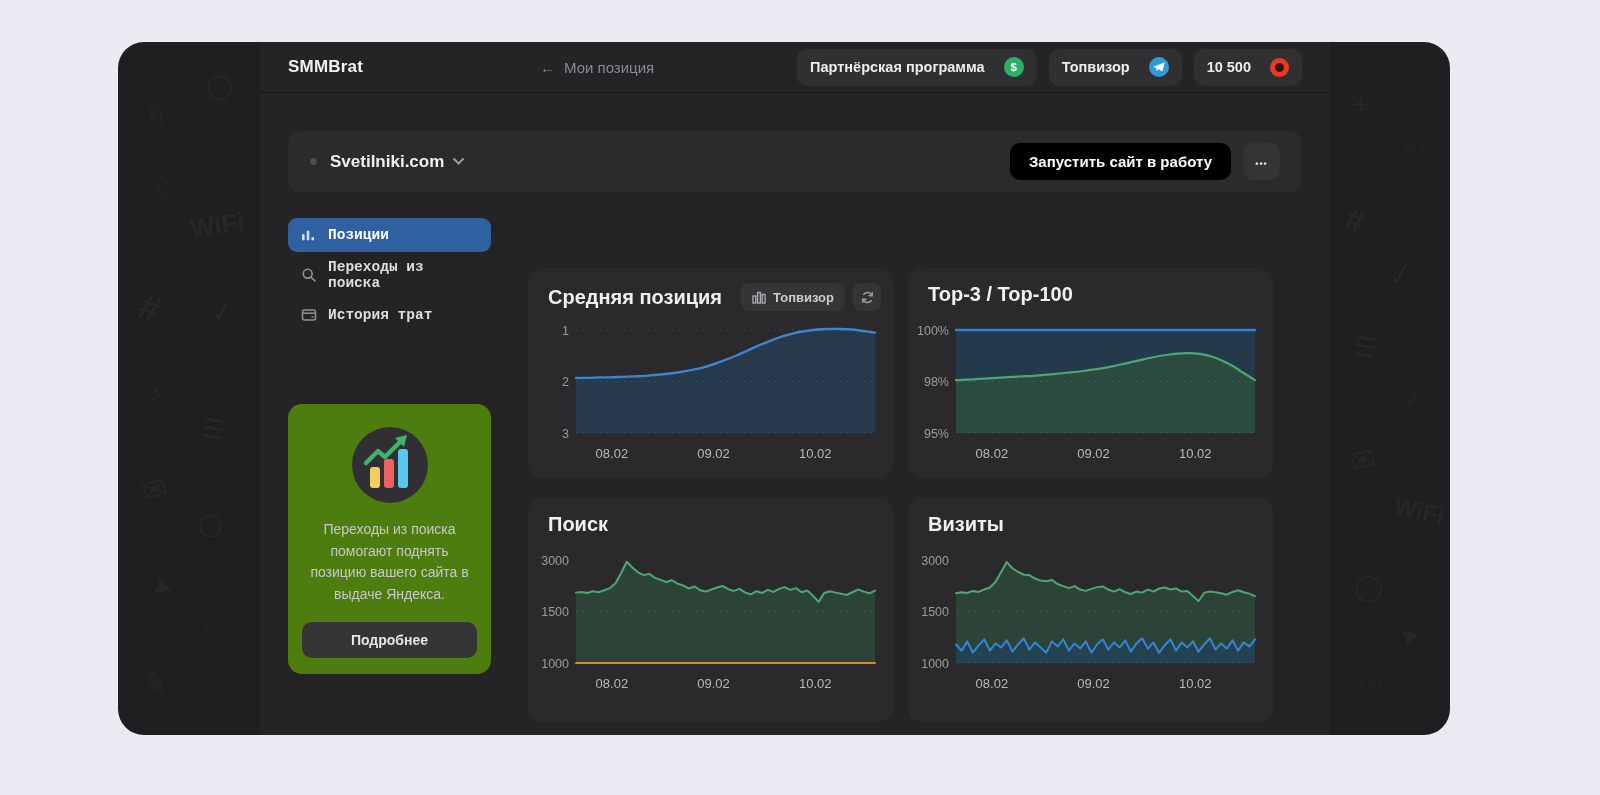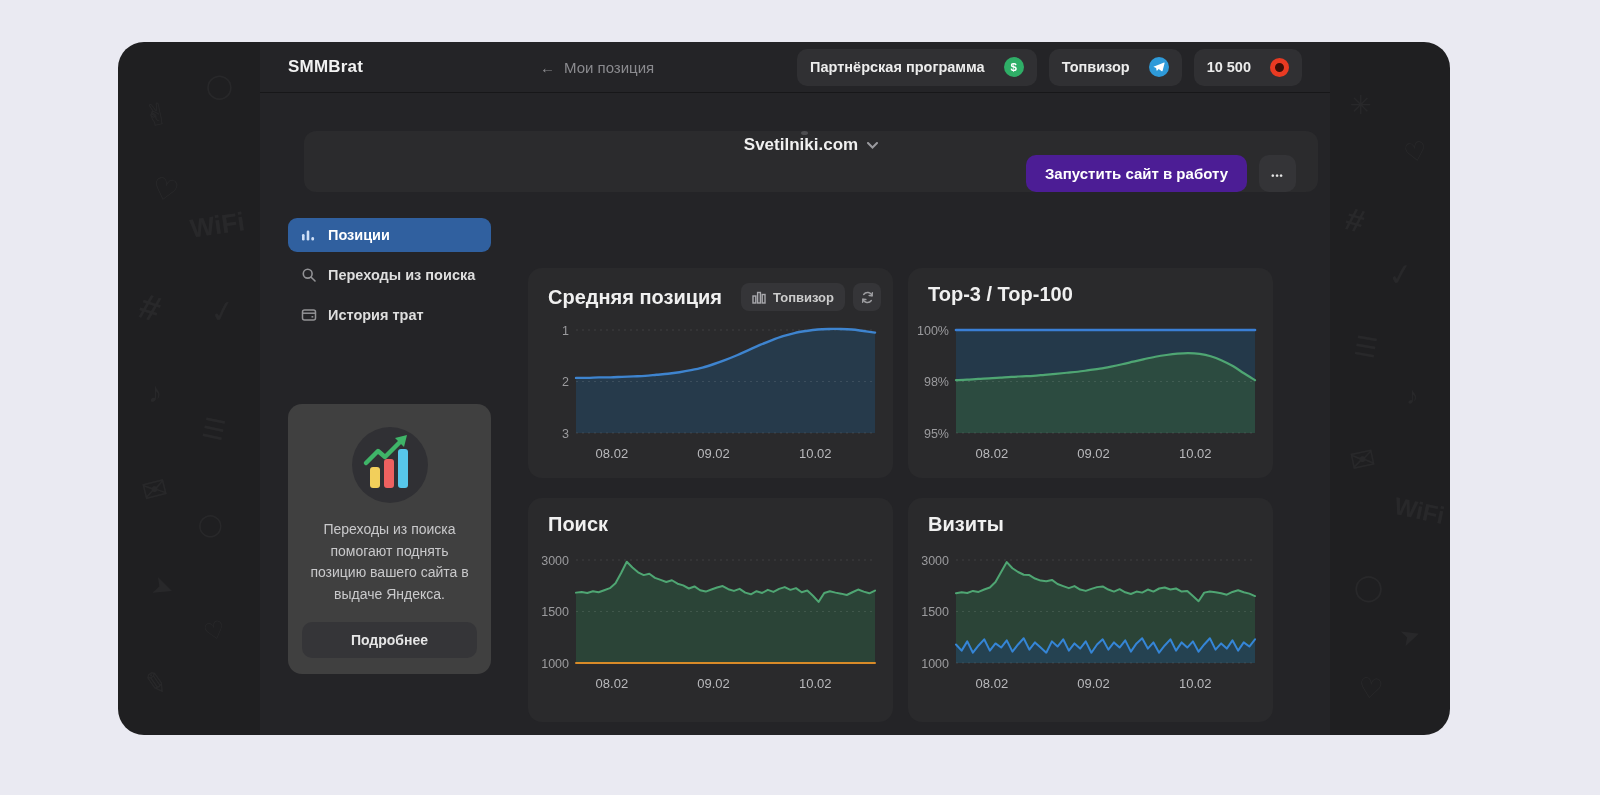--- a/index.html
+++ b/index.html
@@ -21,41 +21,41 @@
   .header-right { margin-left:auto; display:flex; align-items:center; gap:12px; }
   .pill { background:#303033; border-radius:10px; height:37px; display:flex; align-items:center;
           gap:19px; padding:0 13px; color:#ececec; font-weight:600; font-size:14.5px; cursor:pointer; }
   .circle-icon { width:20px; height:20px; border-radius:50%; display:flex; align-items:center;
                  justify-content:center; font-size:11.5px; color:#fff; font-weight:700; flex:0 0 auto; }
   .dollar { background:#2fae67; }
   .tg { background:#2e9ad9; }
   .coin { width:19px; height:19px; border:5px solid #e93a22; border-radius:50%; background:#3a0f08; }
 
   
-  .domain-bar { position:absolute; left:44px; top:89px; width:1014px; height:61px; background:#2b2b2d;
-                border-radius:12px; display:flex; align-items:center; padding:0 22px;flex-direction:column; }
+  .domain-bar { position:absolute; left:28px; top:89px; width:1014px; height:61px; background:#2b2b2d;
+                border-radius:12px; display:flex; align-items:center; padding:0 22px; }
   .status-dot { width:7px; height:7px; border-radius:50%; background:#4d4d50; margin-right:13px; }
   .domain-name { display:flex; align-items:center; gap:9px; font-size:17px; font-weight:700;
                  color:#f0f0f0; cursor:pointer; }
   .domain-actions { margin-left:auto; display:flex; align-items:center; gap:12px; }
-  .launch-btn { background:#4c1d95; color:#fff; font-weight:700; font-size:15px; height:37px;
+  .launch-btn { background:#000000; color:#fff; font-weight:700; font-size:15px; height:37px;
                 padding:0 19px; border:none; border-radius:10px; cursor:pointer; font-family:inherit; }
   .more-btn { width:37px; height:37px; background:#343437; border:none; border-radius:10px;
               color:#e3e3e3; font-size:17px; font-weight:700; cursor:pointer; line-height:1; }
 
   
   .sidebar { position:absolute; left:28px; top:176px; width:203px; }
   .side-item { height:34px; display:flex; align-items:center; gap:11px; padding:0 12px;
                border-radius:9px; margin-bottom:6px; color:#dedede; font-weight:600;
-               font-size:14.5px; cursor:pointer; }
+               font-size:14.5px; cursor:pointer;font-family:Liberation Mono, monospace; }
   .side-item.active { background:#30609f; color:#fff; }
   .side-icon { width:17px; height:17px; display:flex; align-items:center; justify-content:center; flex:0 0 auto; }
 
   
-  .promo { position:absolute; left:28px; top:362px; width:203px; background:#404040; border-radius:14px;
+  .promo { position:absolute; left:28px; top:362px; width:203px; background:#4d7c0f; border-radius:14px;
            padding:22px 14px 16px; text-align:center; }
   .promo-icon { width:78px; height:78px; margin:0 auto 15px; display:block; }
   .promo-text { color:#c9c9cb; font-size:14px; line-height:1.55; }
   .promo-btn { margin-top:16px; width:100%; height:36px; background:#353538; border:none; border-radius:10px;
                color:#e6e6e6; font-weight:700; font-size:14px; cursor:pointer; font-family:inherit; }
 
   
   .charts { position:absolute; left:268px; top:226px; width:745px; height:454px; }
   .chart-card { position:absolute; width:365px; background:#2a2a2c; border-radius:14px; }
   .card-0 { left:0; top:0; height:210px; }

